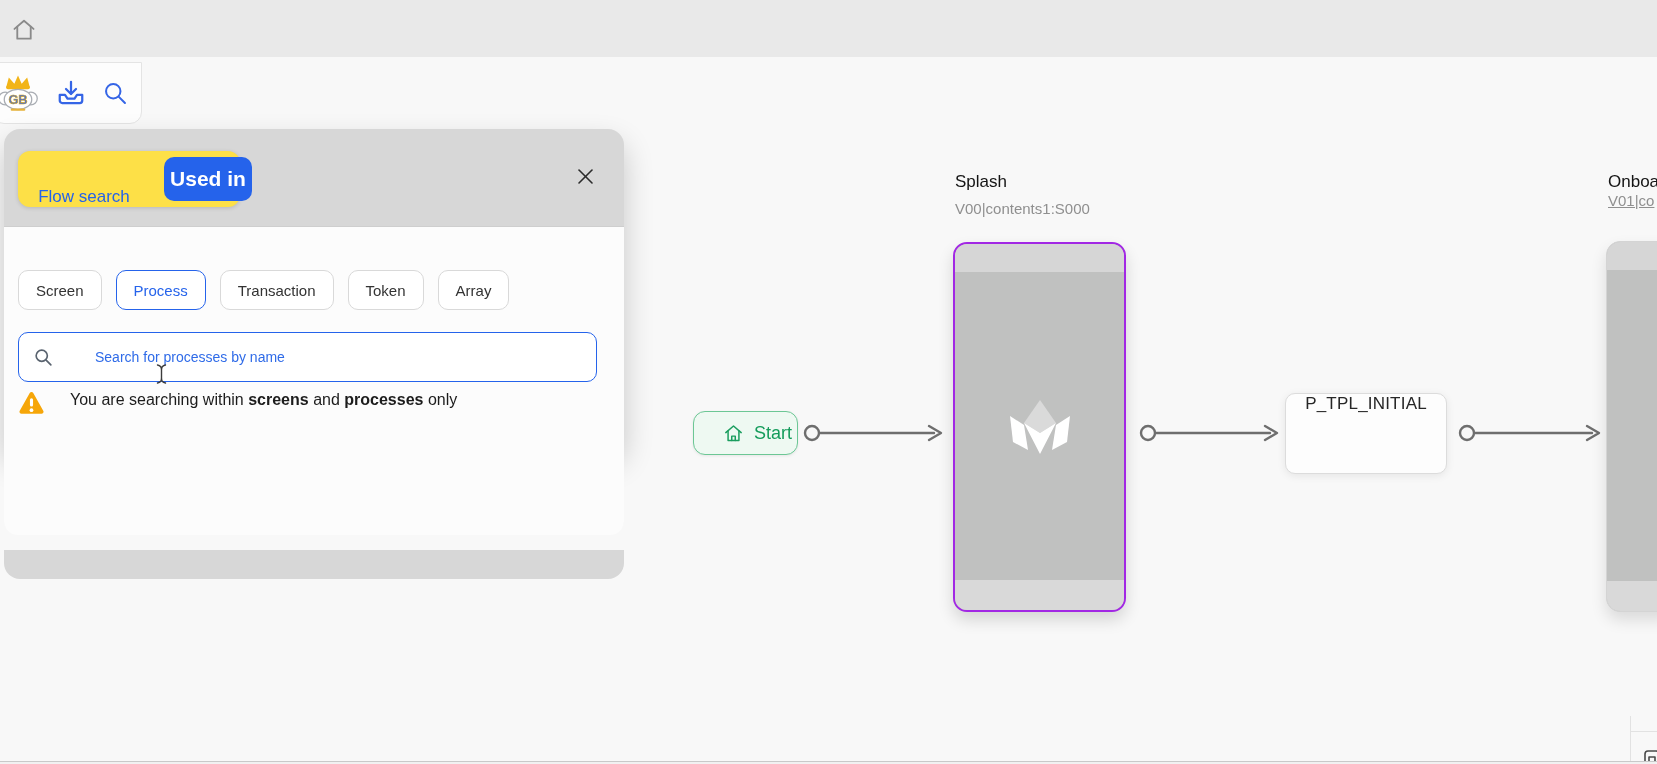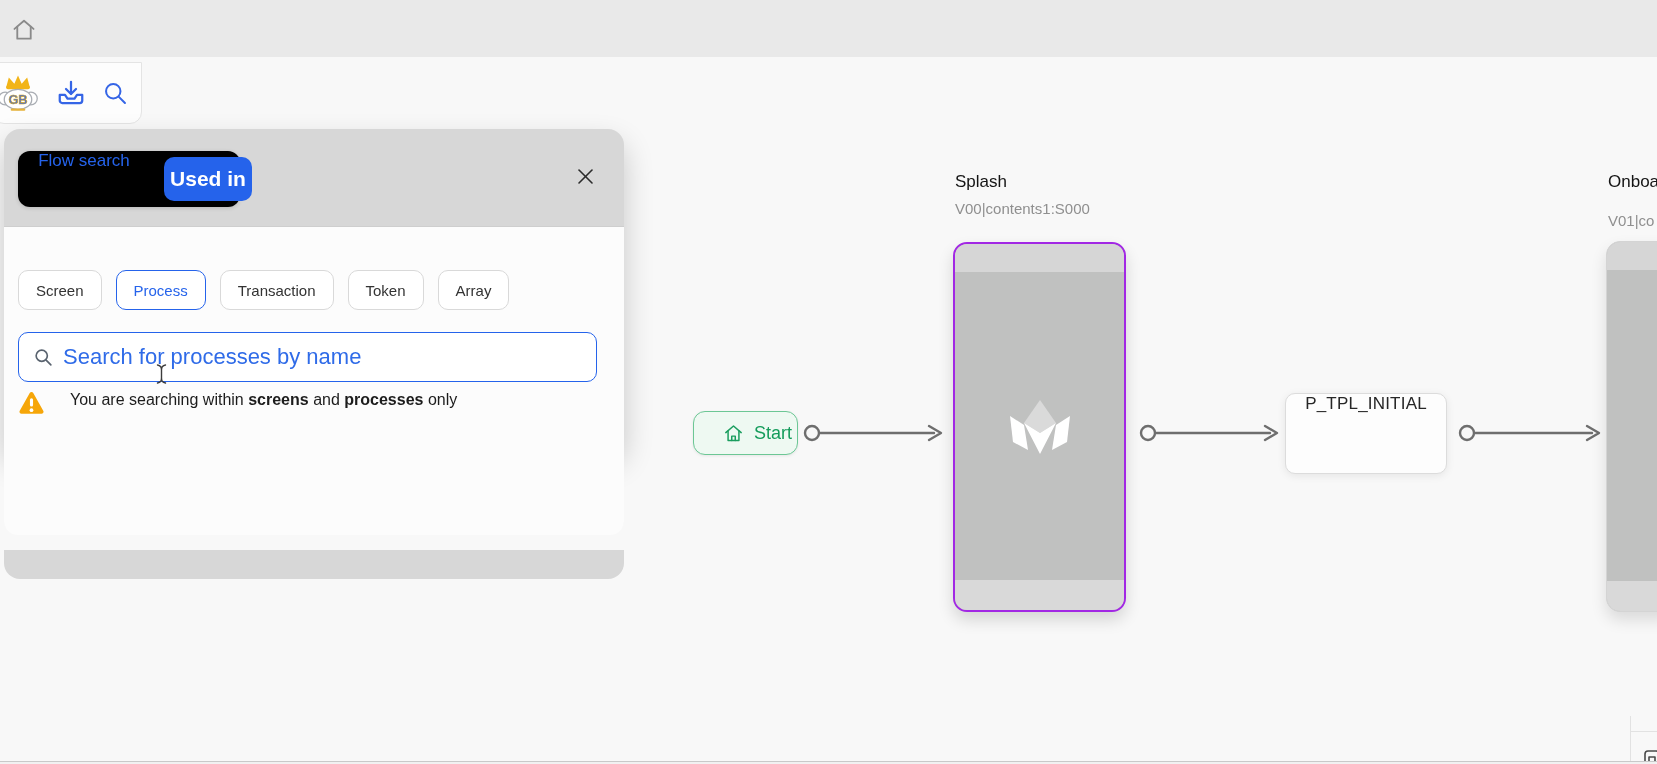--- a/index.html
+++ b/index.html
@@ -19,40 +19,40 @@
   .tab-title { font-size:16px; color:#1d1d1d; }
 
   
   .toolbar-card { left:-8px; top:62px; width:150px; height:62px; background:#fdfdfd;
                   border:1px solid #e4e4e4; border-radius:0 0 12px 12px; z-index:20;
                   display:flex; align-items:center; justify-content:flex-end; gap:16px; padding-right:12px; }
 
   
   .panel { left:4px; top:129px; width:620px; height:321px; background:#d7d7d7;
            border-radius:16px; box-shadow:0 14px 30px rgba(0,0,0,.20); z-index:30; }
-  .pill { left:14px; top:22px; width:222px; height:56px; background:#000000; border-radius:12px;
-          box-shadow:0 1px 4px rgba(0,0,0,.15); display:flex; align-items:flex-start; }
+  .pill { left:14px; top:22px; width:222px; height:56px; background:#fde047; border-radius:12px;
+          box-shadow:0 1px 4px rgba(0,0,0,.15); display:flex; align-items:flex-end; }
   .pill-tab-inactive { width:132px; text-align:center; font-size:17px; color:#2563eb; }
   .pill-tab-active { position:absolute; left:146px; top:6px; width:88px; height:44px; background:#2563eb;
           border-radius:10px; color:#ffffff; font-size:21px; font-weight:bold;
           display:flex; align-items:center; justify-content:center; }
   .panel-close { left:568px; top:34px; width:26px; height:26px; display:flex; align-items:center; justify-content:center; }
   .panel-content { left:0; top:98px; width:620px; height:308px; background:#fcfcfc; border-radius:0 0 14px 14px;
                    box-shadow:0 -1px 0 rgba(0,0,0,.04); }
   .panel-foot { left:0; top:421px; width:620px; height:29px; background:#d7d7d7; border-radius:0 0 16px 16px; }
 
   .chips { left:14px; top:141px; display:flex; gap:14px; }
   .chip { height:40px; padding:4px 17px; display:flex; align-items:center; background:#ffffff;
           border:1px solid #d9d9d9; border-radius:10px; font-size:15px; color:#333333; }
   .chip.active { border:1.4px solid #2563eb; color:#2563eb; }
 
   .search-box { left:14px; top:203px; width:579px; height:50px; background:#ffffff;
                 border:1.5px solid #2563eb; border-radius:10px; display:flex; align-items:center; padding:0 14px; gap:9px; }
-  .search-box input { border:none; outline:none; flex:1; font-size:22px; color:#1a47c4; background:transparent;
-                      font-family:"Liberation Sans", sans-serif; }
+  .search-box input { border:none; outline:none; flex:1; font-size:14px; color:#1a47c4; background:transparent;
+                      font-family:"Liberation Sans", sans-serif;margin-left:32px; }
   .search-box input::placeholder { color:#2f6be8; opacity:1; }
   .ibeam { left:152px; top:235px; z-index:40; }
 
   .warn-row { left:14px; top:262px; display:flex; align-items:flex-start; gap:25px; }
   .warn-text { font-size:16px; color:#1c1c1c; }
   .warn-text span { white-space:pre; }
   .warn-text .b { font-weight:bold; }
 
   
   .edges { left:0; top:0; width:1657px; height:764px; z-index:1; }
@@ -61,21 +61,21 @@
   .start-node { left:693px; top:411px; width:105px; height:44px; background:#eef9f2;
                 border:1.2px solid #6cc795; border-radius:12px; box-shadow:0 1px 3px rgba(0,0,0,.08);
                 display:flex; align-items:center; justify-content:center; gap:10px;padding-left:24px; }
   .start-label { font-size:18px; color:#149c5b; }
 
   .node-title { font-size:17px; font-weight:500; color:#141414; white-space:nowrap; }
   .node-sub { font-size:15px; color:#8f8f8f; white-space:nowrap; }
   .splash-labels { left:955px; top:172px; }
   .splash-labels .node-sub { margin-top:8px; }
   .onboard-labels { left:1608px; top:172px; width:49px; overflow:hidden; }
-  .onboard-labels .node-sub { margin-top:20px; }
+  .onboard-labels .node-sub { margin-top:0;text-decoration:underline; }
 
   .phone { background:#c0c1c0; }
   .splash-node { left:953px; top:242px; width:173px; height:370px; border:2px solid #a228e4;
                  border-radius:14px; box-shadow:0 8px 16px rgba(0,0,0,.14); overflow:hidden; }
   .phone-top { position:absolute; left:0; top:0; right:0; height:28px; background:#d6d6d6; }
   .phone-bottom { position:absolute; left:0; bottom:0; right:0; height:30px; background:#d9d9d9; }
   .splash-logo { position:absolute; left:55px; top:156px; }
 
   .process-node { left:1285px; top:393px; width:162px; height:81px; background:#fdfdfd;
                   border:1px solid #dcdcdc; border-radius:10px; box-shadow:0 2px 8px rgba(0,0,0,.08);

